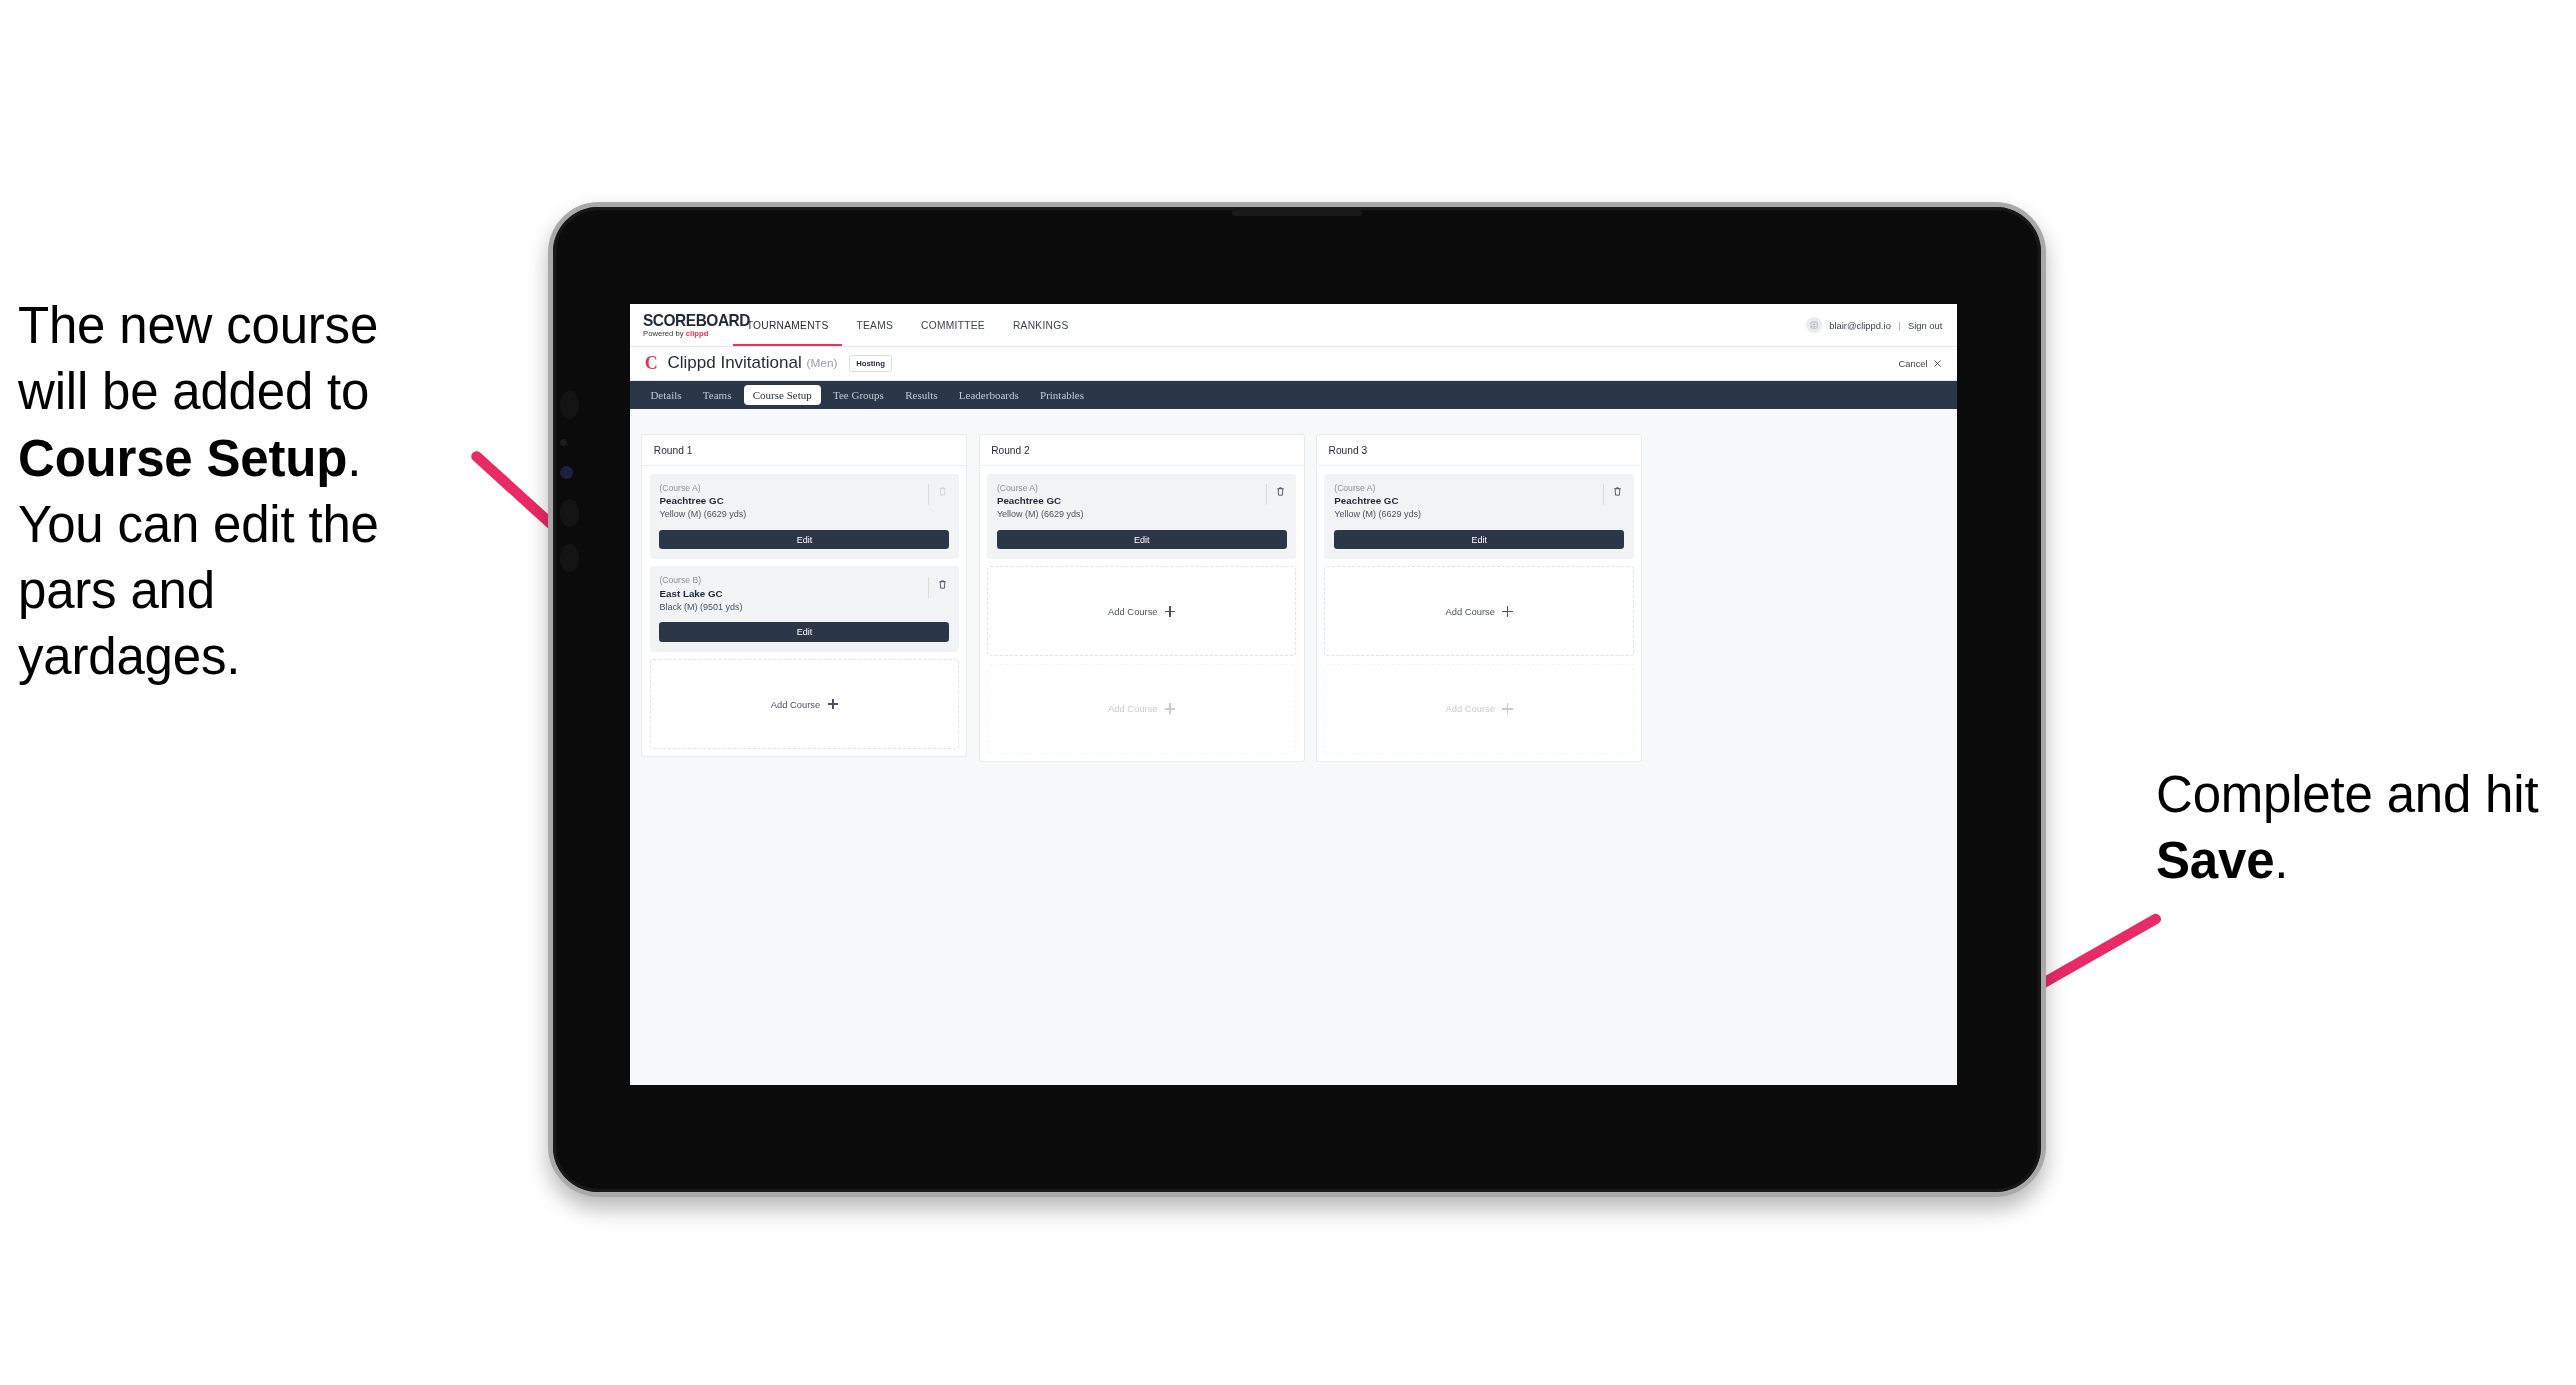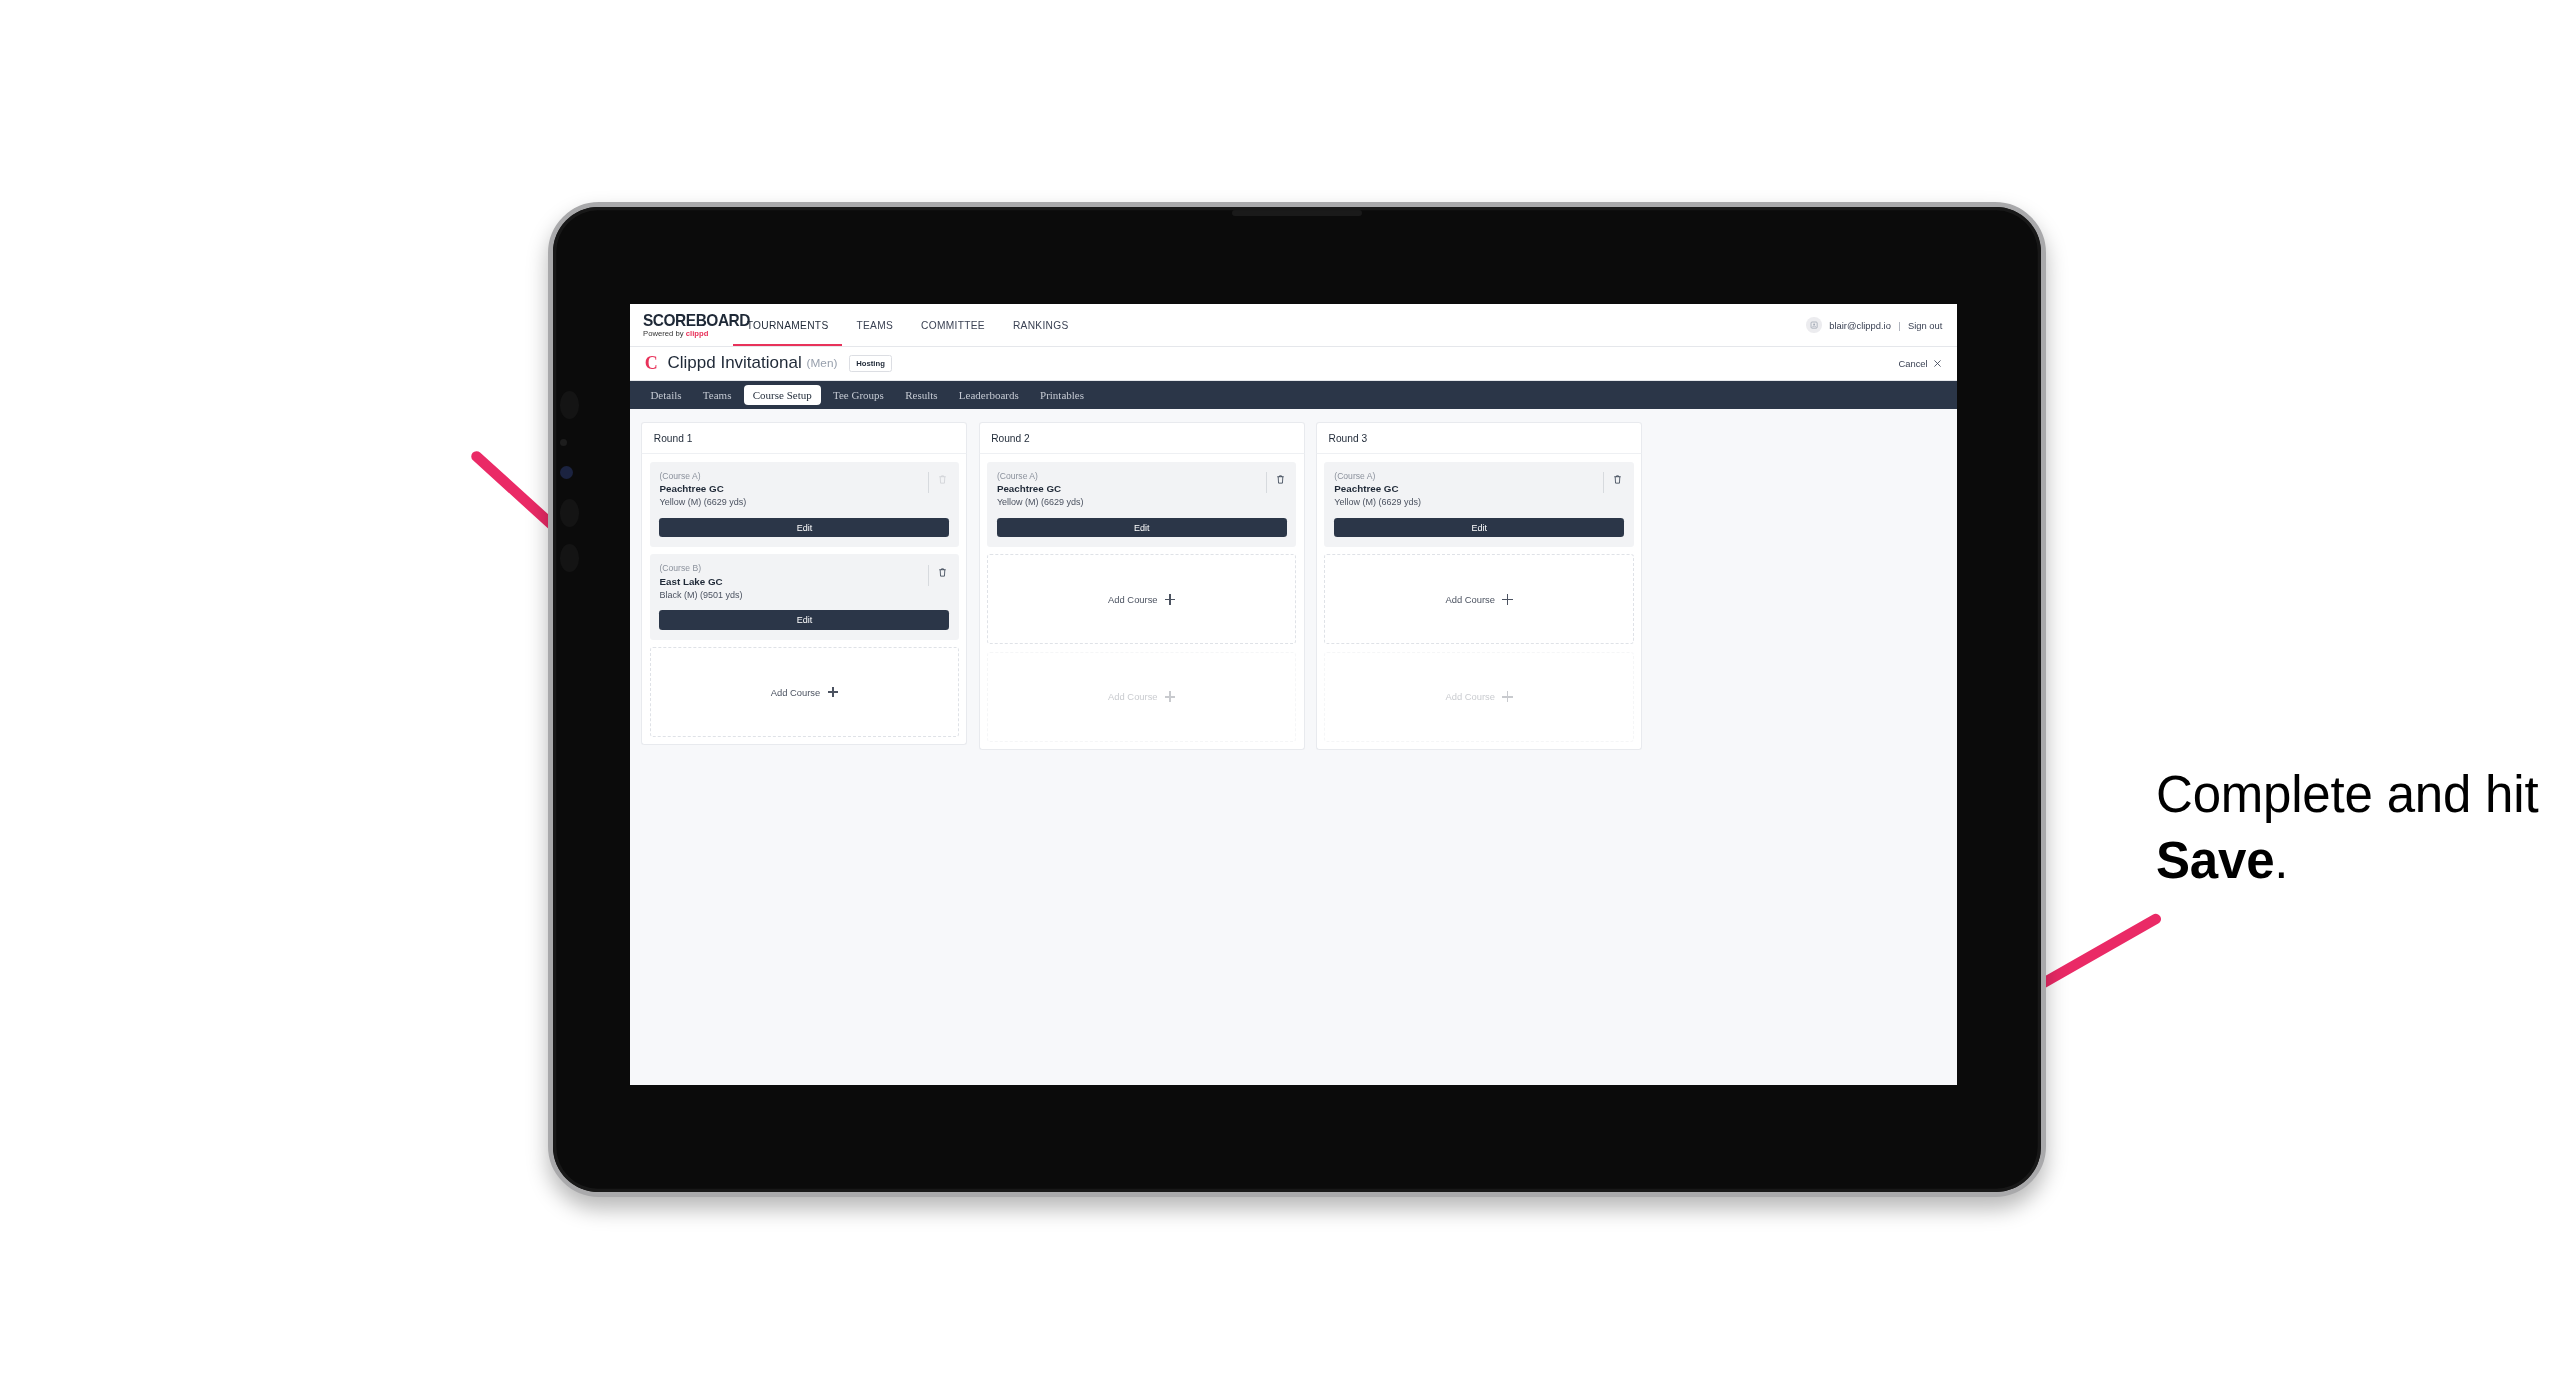--- a/index.html
+++ b/index.html
@@ -80,21 +80,21 @@
   #cancel svg{ width:9px; height:9px; }
 
   
   #tabstrip{ height:28px; background:#2b3648; display:flex; align-items:center;
              padding:0 11.4px; gap:3.3px; }
   .tab{ font-size:11px; color:#c4c9d2; padding:4.1px 9px; border-radius:4.1px;
         cursor:pointer; white-space:nowrap;font-family:Liberation Serif, serif; }
   .tab.active{ background:#ffffff; color:#1f2937; font-weight:400; }
 
   
-  #content{ padding:13px 11.4px; display:flex; gap:11.4px; align-items:flex-start; }
+  #content{ padding:13px 11.4px; display:flex; gap:11.4px; align-items:flex-start;margin-top:12px; }
   .round-col{ width:326px; display:flex; flex-direction:column; }
   .round-head{ background:#ffffff; border:0.8px solid #e8eaee; border-bottom:none;
                border-radius:3.3px 3.3px 0 0; padding:9.8px 11.4px; }
   .round-title{ font-size:10.2px; color:#1f2937; font-weight:400; }
   .round-body{ background:#ffffff; border:0.8px solid #e8eaee; border-top:0.8px solid #eef0f3;
                border-radius:0 0 3.3px 3.3px; padding:7.3px; display:flex;
                flex-direction:column; gap:7.3px; }
 
   .course-card{ background:#f2f3f5; border-radius:3.3px; padding:9px 9.8px 9.8px; }
   .cc-top{ display:flex; align-items:flex-start; }
@@ -121,20 +121,21 @@
   .plus{ position:relative; width:10.6px; height:10.6px; }
   .plus::before,.plus::after{ content:""; position:absolute; background:#4b5260; }
   .plus::before{ left:0; top:4.5px; width:10.6px; height:1.6px; }
   .plus::after{ top:0; left:4.5px; width:1.6px; height:10.6px; }
 </style>
 </head>
 <body>
 
 <div id="stage">
 
+  <div class="annot" id="annot-left"><span>The new course will be added to </span><b>Course Setup</b><span>. You can edit the pars and yardages.</span></div>
 
   <svg class="arrow-svg" id="arrow-left" viewBox="0 0 280 260">
     <line x1="24" y1="20" x2="228" y2="205" stroke="#ea2a66" stroke-width="13" stroke-linecap="round"></line>
     <polygon points="265,250 190,196 196,246 187,251" fill="#ea2a66"></polygon>
   </svg>
 
   <div class="annot" id="annot-right"><span>Complete and hit </span><b>Save</b><span>.</span></div>
 
   <svg class="arrow-svg" id="arrow-right" viewBox="0 0 270 170">
     <line x1="250" y1="12" x2="78" y2="110" stroke="#ea2a66" stroke-width="13" stroke-linecap="round"></line>

